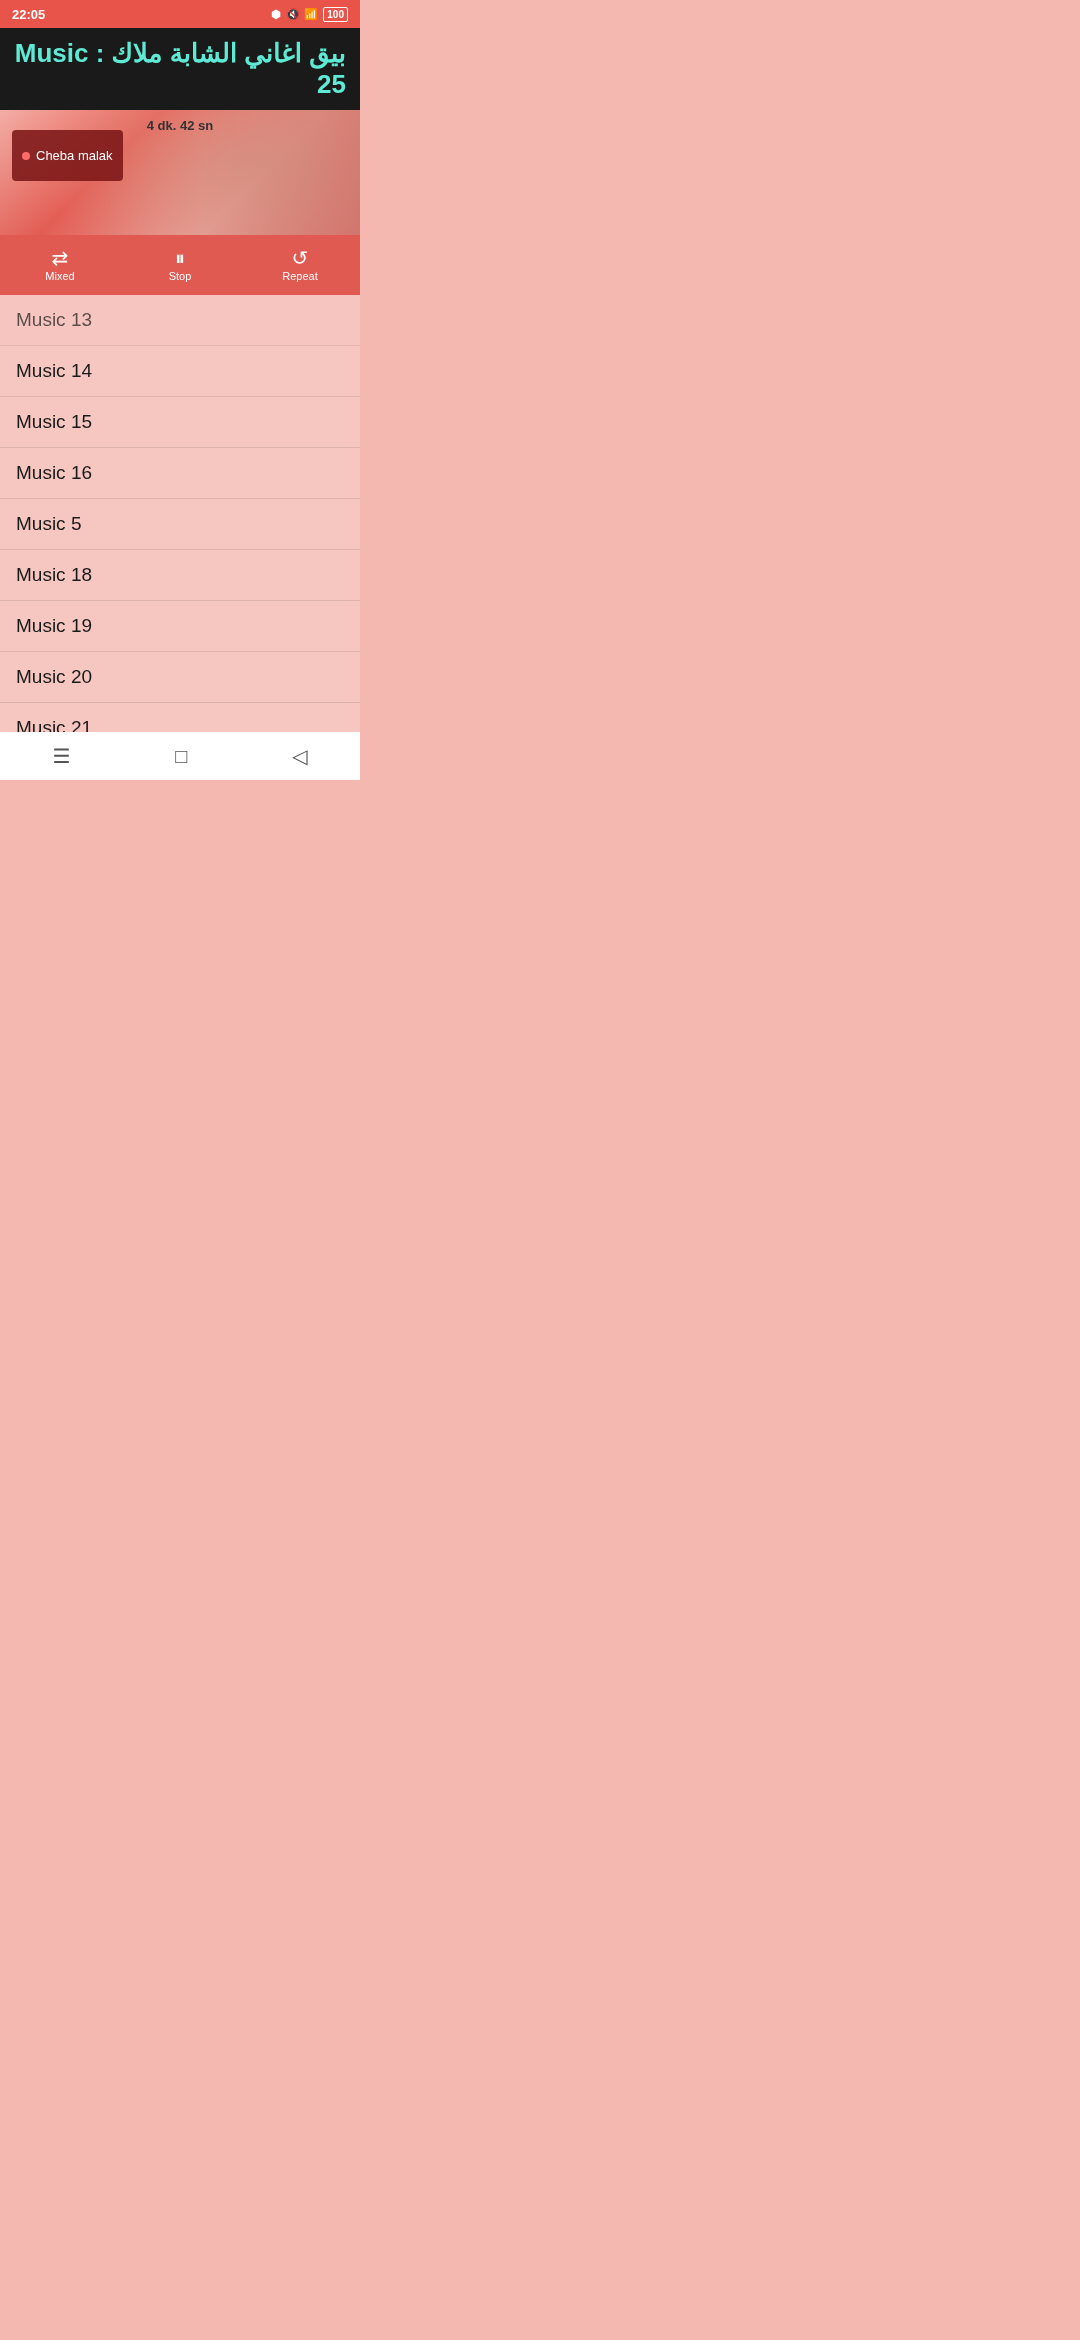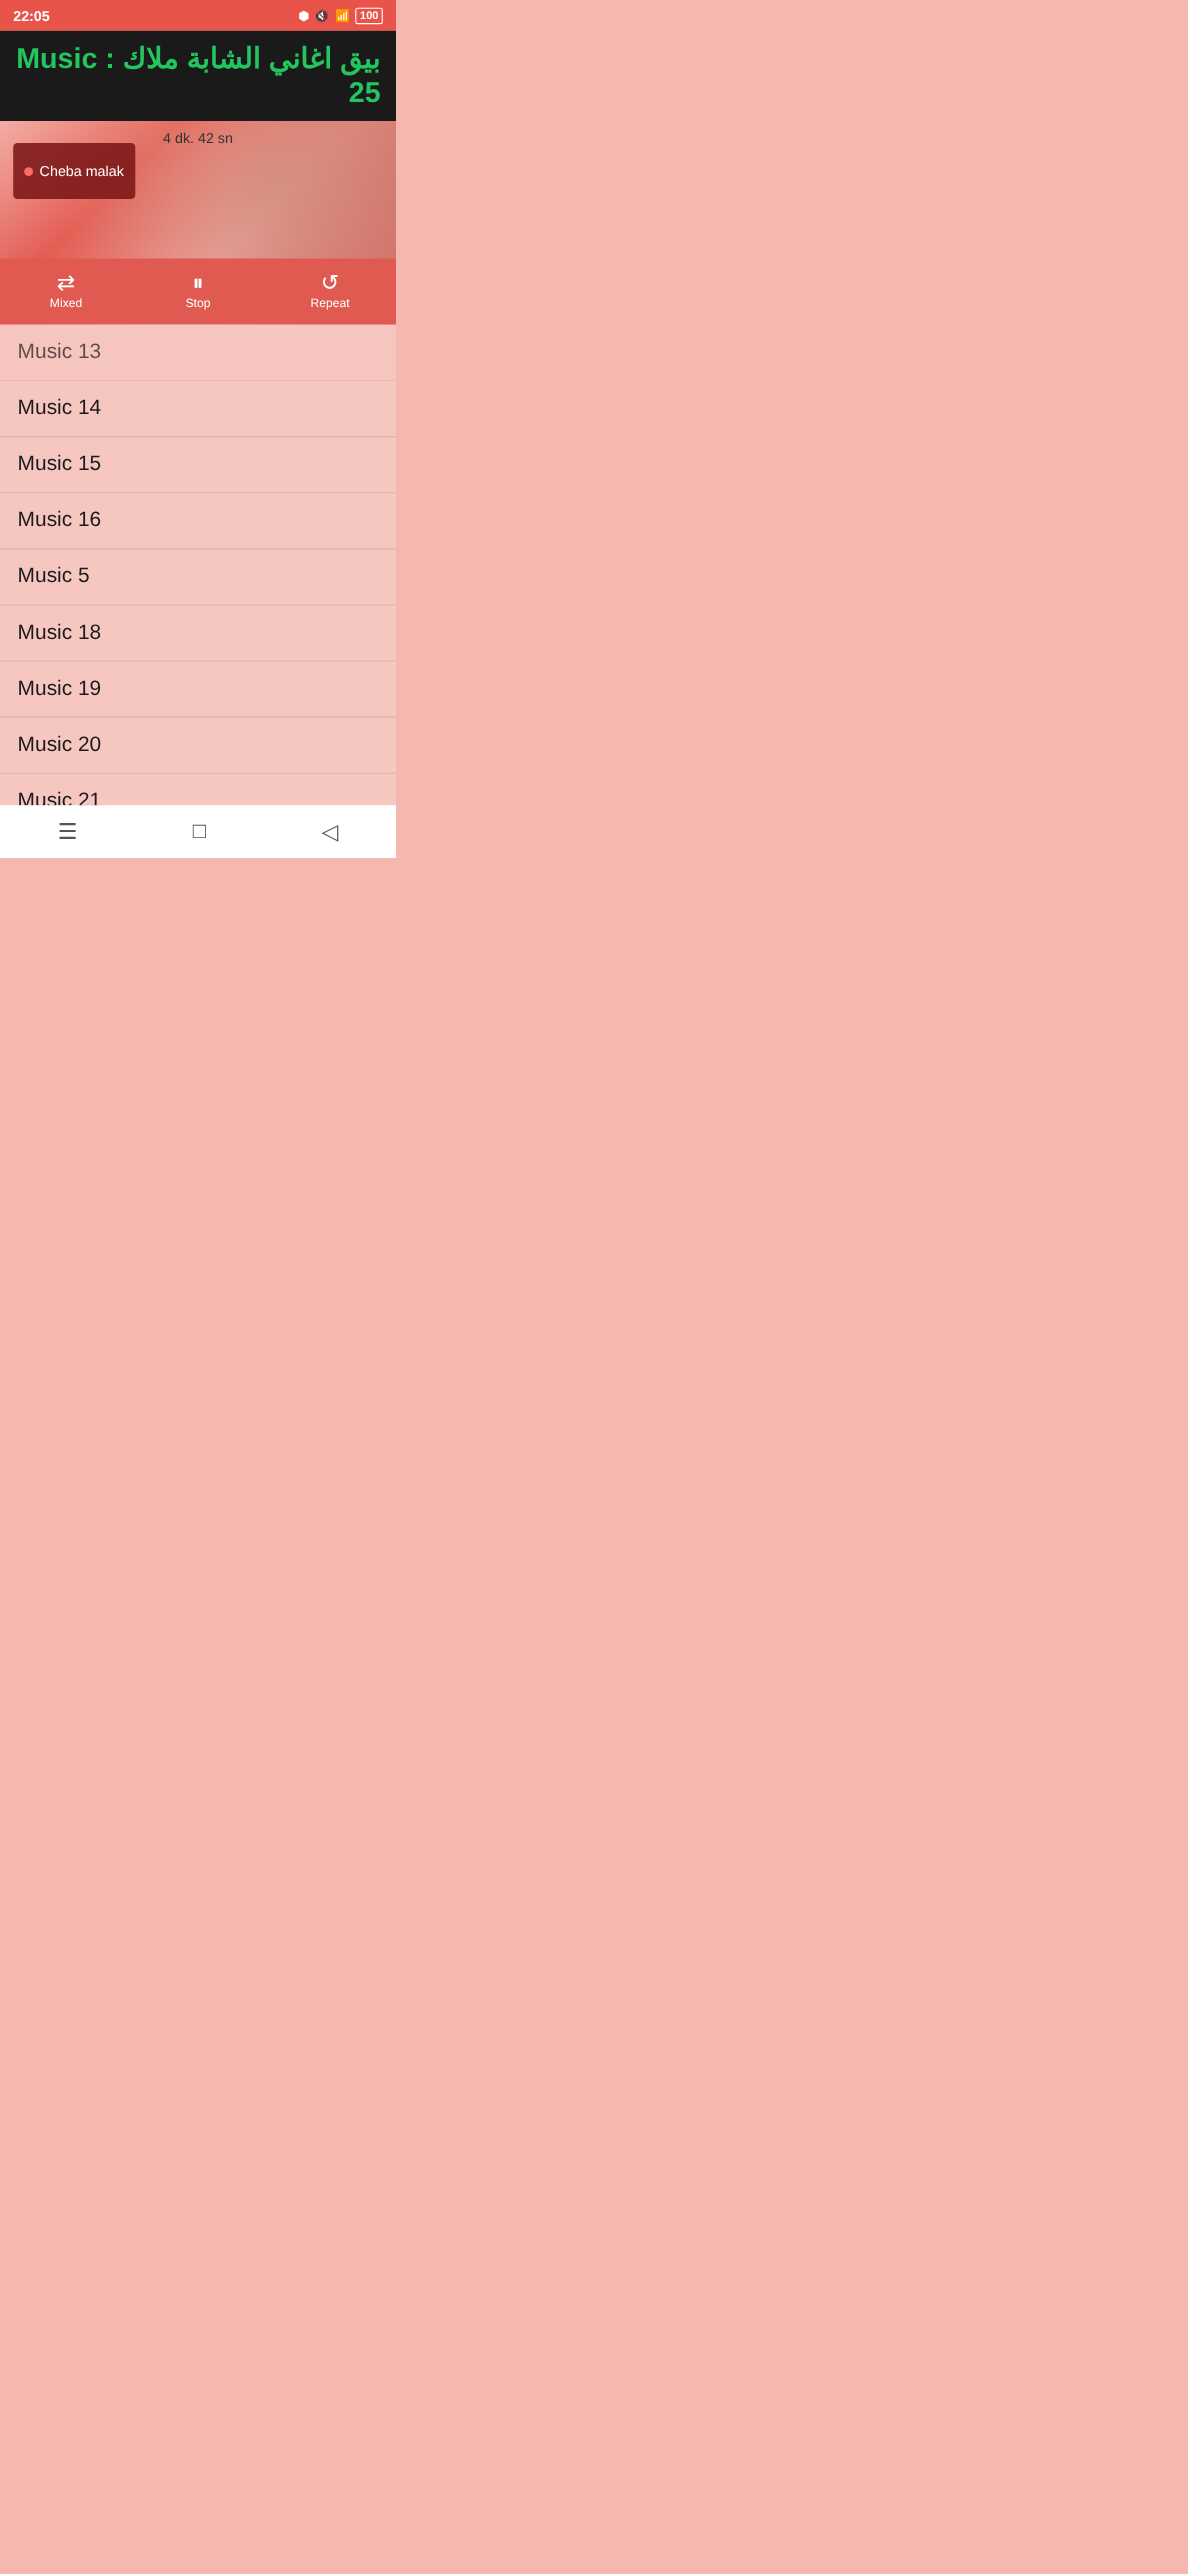--- a/index.html
+++ b/index.html
@@ -44,21 +44,21 @@
 
     
     .header-banner {
       background: #1a1a1a;
       padding: 10px 14px;
       text-align: right;
       direction: rtl;
     }
 
     .header-banner .title {
-      color: #22c55e;
+      color: #5eead4;
       font-size: 26px;
       font-weight: bold;
       font-family: Arial, sans-serif;
     }
 
     
     .player-section {
       position: relative;
       height: 185px;
       overflow: hidden;
@@ -108,21 +108,21 @@
       border-radius: 50%;
     }
 
     .duration-label {
       position: absolute;
       top: 8px;
       left: 50%;
       transform: translateX(-50%);
       color: #333;
       font-size: 13px;
-      font-weight: 400;
+      font-weight: 700;
     }
 
     
     .controls {
       position: absolute;
       bottom: 0;
       left: 0; right: 0;
       display: flex;
       height: 60px;
     }

